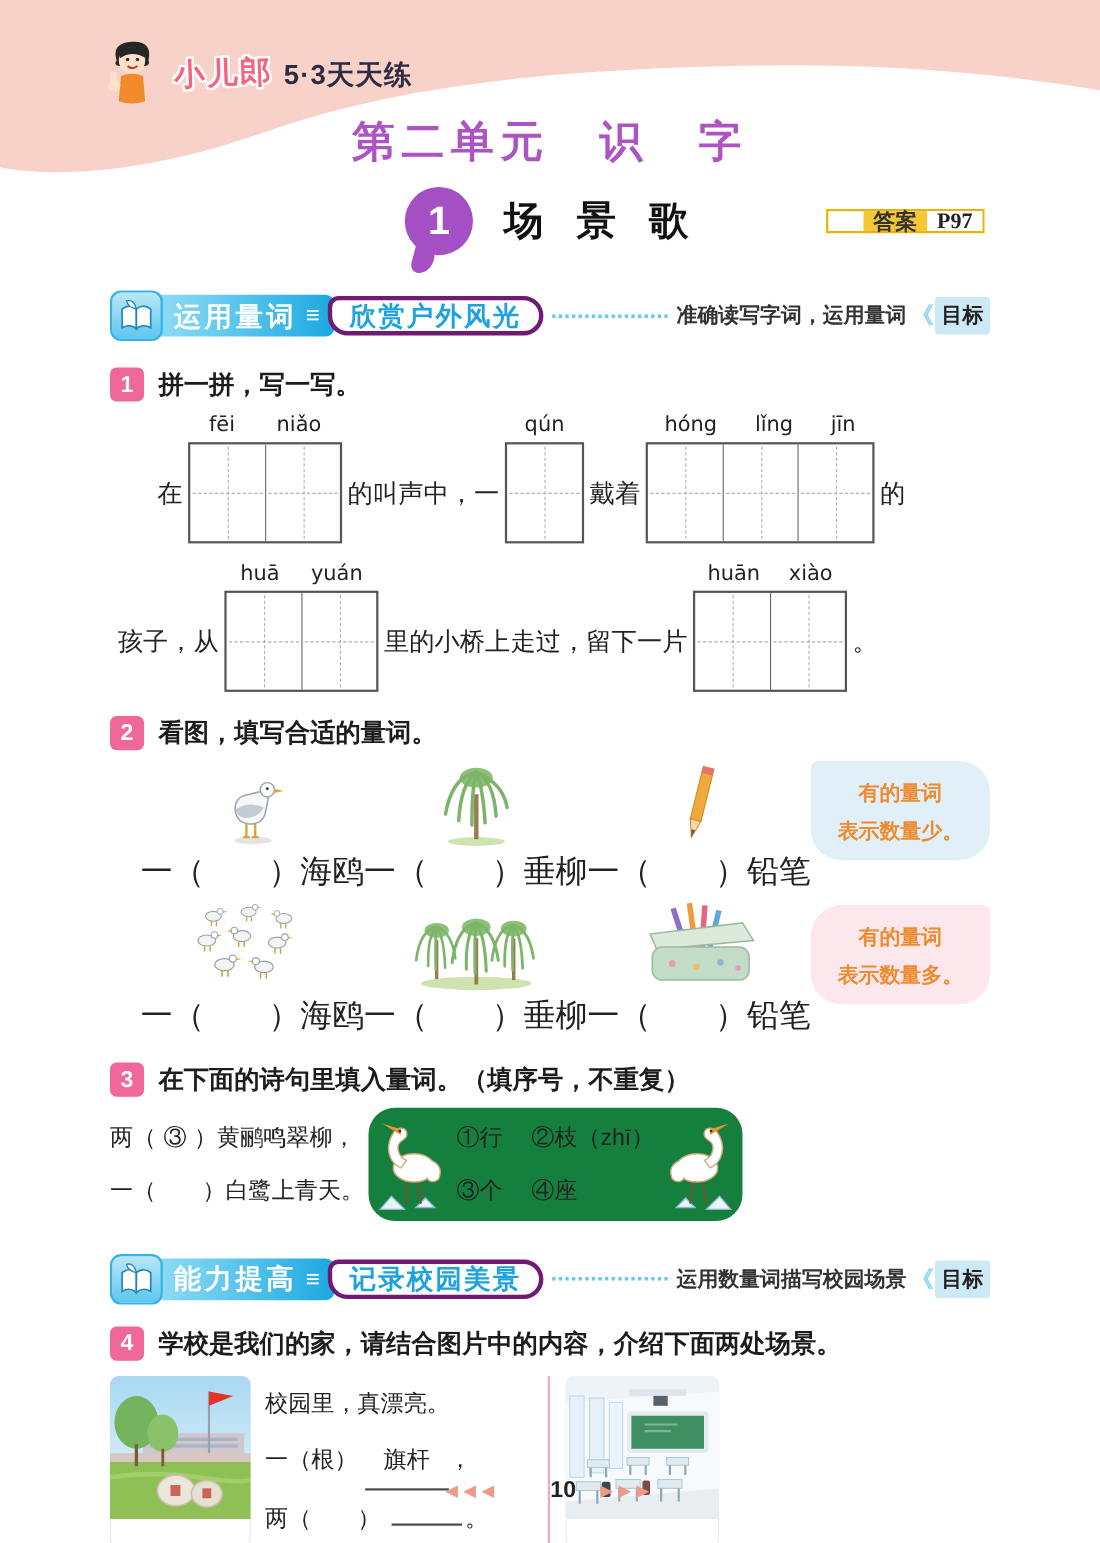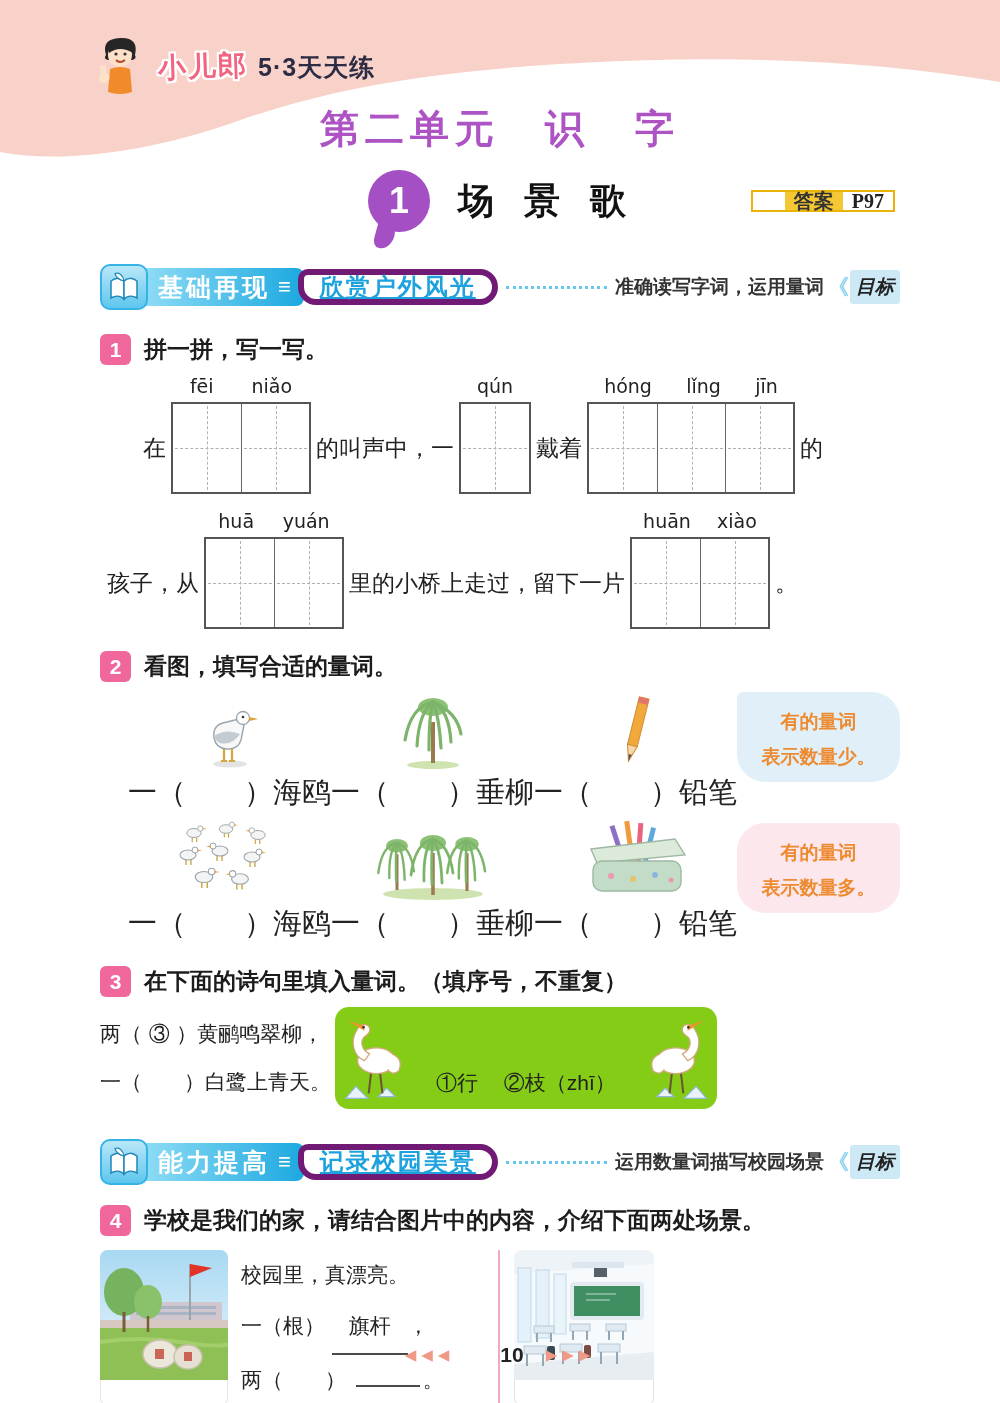--- a/index.html
+++ b/index.html
@@ -33,27 +33,27 @@
   .content { position:absolute; top:252px; left:100px; width:800px; z-index:2; }
 
   
   .sec-head { display:flex; align-items:center; margin-top:10px; height:50px; }
   .sec-icon { width:48px; height:46px; border:2px solid #35b3e6; border-radius:10px;
     background:linear-gradient(180deg,#b9e7f8,#5ec6ee); display:flex; align-items:center; justify-content:center; z-index:2; flex:none; }
   .sec-banner { height:38px; display:flex; align-items:center; color:#fff; font-size:25px; font-weight:900;
     letter-spacing:3px; padding:0 10px 0 20px; margin-left:-10px; border-radius:0 8px 8px 0;
     background:linear-gradient(90deg,#92def6,#1ca8e0); white-space:nowrap; }
   .sec-banner::after { content:"≡"; color:#fff; font-weight:900; font-size:22px; margin-left:8px; }
-  .sec-pill { height:36px; border:6px solid #701a75; border-radius:10px 18px 18px 18px; color:#1da2de;
+  .sec-pill { height:36px; border:4px solid #701a75; border-radius:10px 18px 18px 18px; color:#1da2de;
     font-size:24px; font-weight:900; display:flex; align-items:center; padding:0 16px; background:#fff;
-    margin-left:-6px; letter-spacing:2px; white-space:nowrap;text-decoration:underline; }
+    margin-left:-6px; letter-spacing:2px; white-space:nowrap; }
   .sec-dots { flex:1; border-top:3px dotted #66c8ec; margin:0 8px; height:0; min-width:30px; }
   .goal-text { font-size:19px; font-weight:700; color:#333; white-space:nowrap; }
   .goal-bracket { color:#8ed4f0; font-weight:900; font-size:21px; margin:0 1px 0 4px; }
-  .goal-tag { background:#cde9f6; color:#222; font-size:19px; font-weight:900; padding:4px 6px; border-radius:3px;font-style:italic; }
+  .goal-tag { background:#cde9f6; color:#222; font-size:19px; font-weight:900; padding:4px 6px; border-radius:3px; }
 
   
   .q-head { display:flex; align-items:center; gap:13px; margin-top:22px; }
   .q-badge { width:31px; height:31px; background:#f0679c; color:#fff; border-radius:6px; flex:none;
     display:flex; align-items:center; justify-content:center; font-size:21px; font-weight:900; }
   .q-prompt { font-size:23px; font-weight:800; color:#1c1c1c; }
 
   .kai { font-family:"DejaVu Serif",serif; }
 
   
@@ -75,21 +75,21 @@
   .q2-img { height:80px; display:flex; align-items:flex-end; justify-content:center; }
   .q2-cap { font-size:29px; color:#222; margin-top:3px; white-space:nowrap; }
   .tip { width:178px; padding:12px 4px 8px; text-align:center; font-size:19px; font-weight:800;
     color:#ee8a30; line-height:1.85; align-self:flex-start; margin-top:2px; }
   .tip-blue { background:#e1f0f8; border-radius:6px 28px 28px 28px; }
   .tip-pink { background:#fce7ed; border-radius:28px 6px 28px 28px; }
 
   
   .q3-body { display:flex; align-items:center; margin-top:10px; }
   .q3-col { font-size:21px; color:#222; line-height:2.3; white-space:nowrap; }
-  .q3-panel { background:#84cc16; border-radius:14px; display:flex; align-items:flex-end; padding:4px 2px 2px; margin:0 4px;gap:21px; }
+  .q3-panel { background:#15803d; border-radius:24px; display:flex; align-items:flex-end; padding:4px 2px 2px; margin:0 4px; }
   .q3-opts { font-size:21px; line-height:2.3; color:#222; margin:0 6px; white-space:nowrap; }
   .q3-opts .opt + .opt { margin-left:20px; }
 
   
   .q4-body { display:flex; margin-top:14px; }
   .q4-half { display:flex; gap:13px; width:384px; }
   .photo { border-radius:8px; overflow:hidden; flex:none; box-shadow:0 0 0 1px #e4e4e4 inset; }
   .q4-text { font-size:21px; line-height:2.45; color:#222; white-space:nowrap; }
   .ansline { display:inline-block; min-width:76px; text-align:center; border-bottom:2px solid #4a4a4a; }
   .blank { display:inline-block; width:64px; height:20px; border-bottom:2px solid #4a4a4a; margin:0 3px; }
@@ -143,21 +143,21 @@
 
     <div class="sec-head">
       <span class="sec-icon">
         <svg width="32" height="30" viewBox="0 0 32 30">
           <path d="M3 9 C8 5 13 6 16 9 L16 27 C13 24 8 23 3 26 Z" fill="#fff" stroke="#1f87b8" stroke-width="1.5"></path>
           <path d="M29 9 C24 5 19 6 16 9 L16 27 C19 24 24 23 29 26 Z" fill="#fff" stroke="#1f87b8" stroke-width="1.5"></path>
           <path d="M16 9 C15 3 11 0 7 1.5 C8 6 12 8 16 9 Z" fill="#fff" stroke="#1f87b8" stroke-width="1.2"></path>
         </svg>
       </span>
       <div class="sec-banner">
-        <span>基础再现</span>
+        <span>运用量词</span>
       </div>
       <div class="sec-pill">
         <span>欣赏户外风光</span>
       </div>
       <div class="sec-dots"></div>
       <span class="goal-text">准确读写字词，运用量词</span>
       <span class="goal-bracket">《</span>
       <span class="goal-tag">目标</span>
     </div>
 
@@ -363,20 +363,24 @@
           <ellipse cx="46" cy="52" rx="22" ry="15" fill="#fff" stroke="#d2a87c" stroke-width="1.6"></ellipse>
           <path d="M64 44 Q78 50 72 64 Q64 70 59 62" fill="#fff" stroke="#d2a87c" stroke-width="1.4"></path>
           <path d="M32 52 C18 46 15 28 24 15 C27 9 36 8 38 14 C40 20 34 22 31 25 C27 30 29 40 38 44 Z" fill="#fff" stroke="#d2a87c" stroke-width="1.5"></path>
           <polygon points="32,11 12,5 32,17" fill="#e8962e"></polygon>
           <circle cx="31" cy="13" r="1.5" fill="#333"></circle>
         </svg>
         <div class="q3-opts">
           <div>
             <span class="opt">①行</span>
             <span class="opt">②枝（zhī）</span>
+          </div>
+          <div>
+            <span class="opt">③个</span>
+            <span class="opt">④座</span>
           </div>
         </div>
         <svg width="72" height="96" viewBox="0 0 84 100" style="transform:scaleX(-1)">
           <path d="M10 96 L22 82 L36 96 Z" fill="#eaf3f9" stroke="#8fb8d4" stroke-width="1.4"></path>
           <path d="M48 94 L58 84 L68 94 Z" fill="#eaf3f9" stroke="#8fb8d4" stroke-width="1.4"></path>
           <path d="M40 64 L37 90 M50 64 L53 90" stroke="#6b5534" stroke-width="2.4"></path>
           <ellipse cx="46" cy="52" rx="22" ry="15" fill="#fff" stroke="#d2a87c" stroke-width="1.6"></ellipse>
           <path d="M64 44 Q78 50 72 64 Q64 70 59 62" fill="#fff" stroke="#d2a87c" stroke-width="1.4"></path>
           <path d="M32 52 C18 46 15 28 24 15 C27 9 36 8 38 14 C40 20 34 22 31 25 C27 30 29 40 38 44 Z" fill="#fff" stroke="#d2a87c" stroke-width="1.5"></path>
           <polygon points="32,11 12,5 32,17" fill="#e8962e"></polygon>

